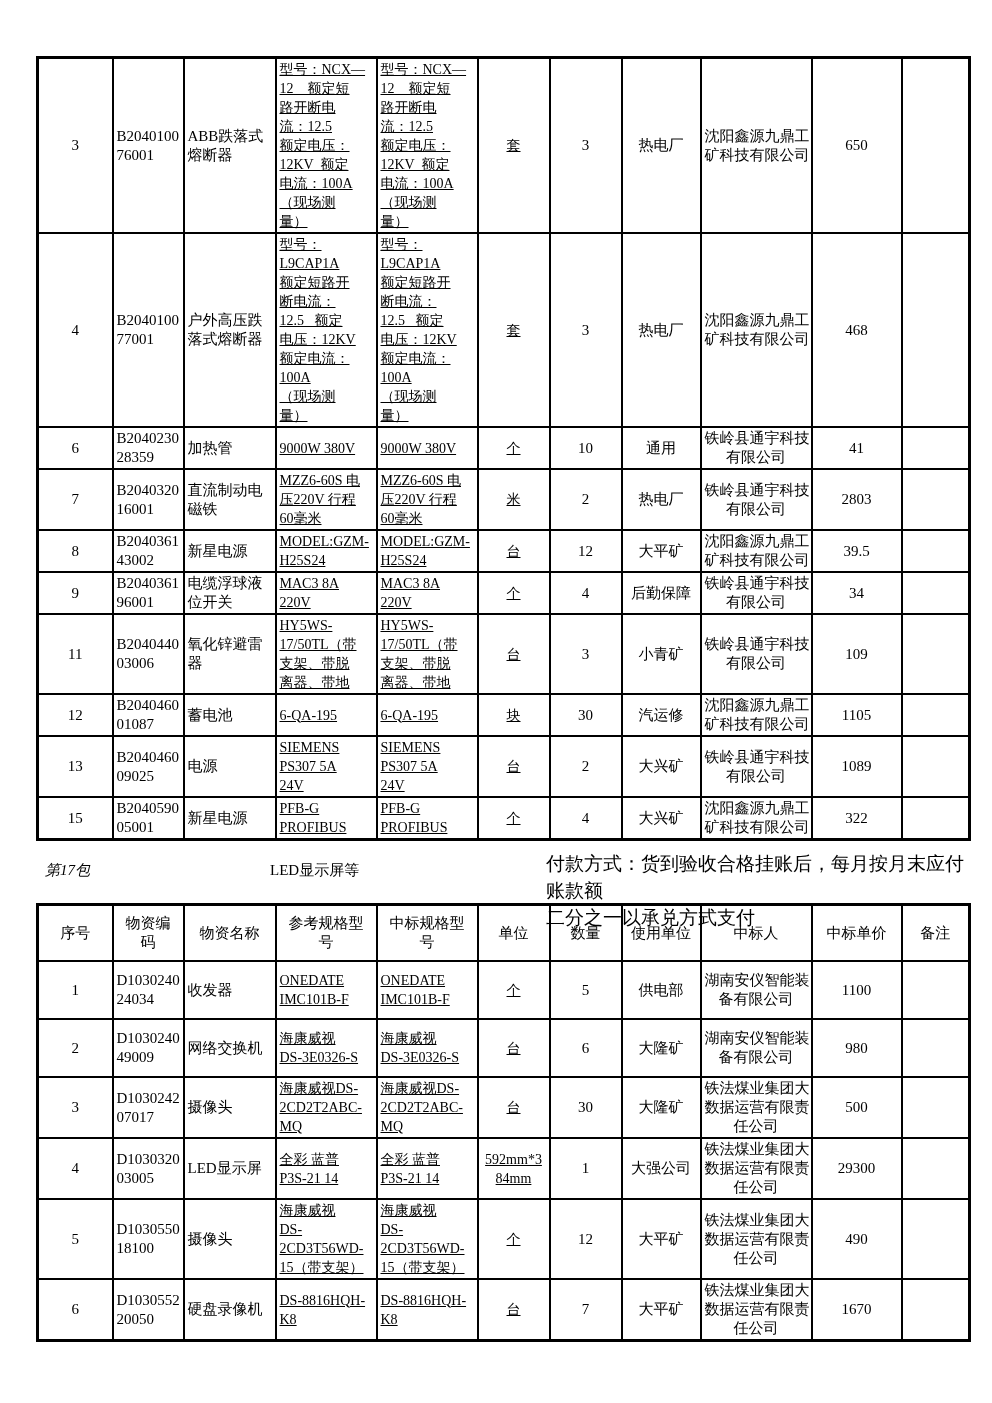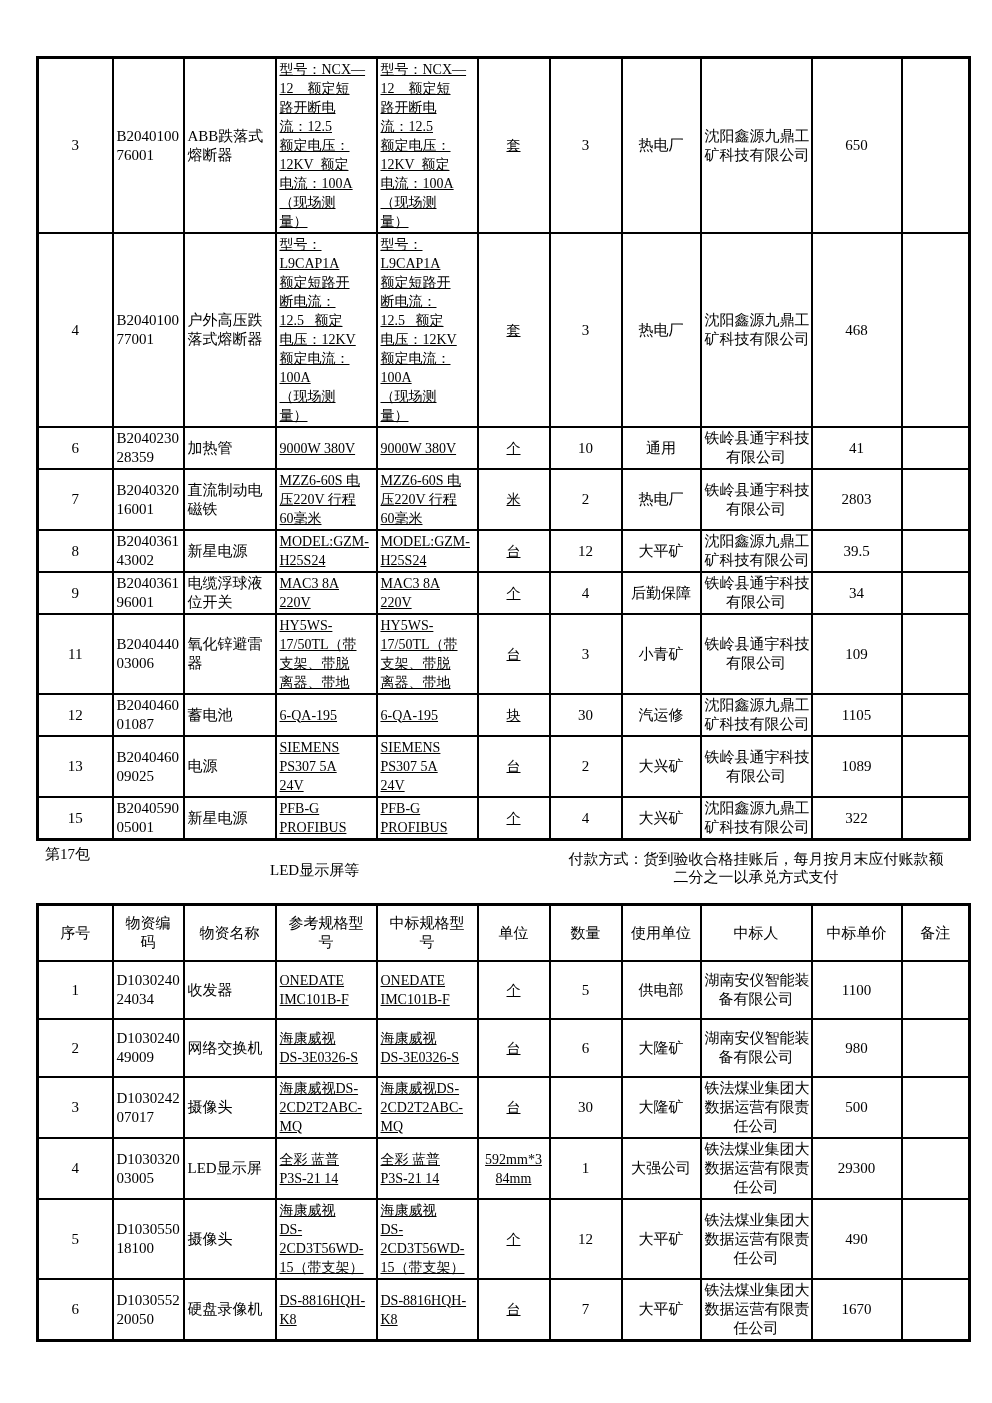--- a/index.html
+++ b/index.html
@@ -21,24 +21,24 @@
   .cell { white-space:pre; line-height:19px; font-size:15px; }
   .cell.sm { font-size:14px;text-decoration:underline; }
   .a-c { text-align:center; }
   .a-l { text-align:left; }
   #table1 td { height:38px; }
   #table2 td { height:54px; }
   #table2 th { height:52px; }
   #table2 th .cell { text-align:center; }
 
   .band { position:relative; height:62px; }
-  .band .pkg   { position:absolute; left:9px;  top:4px; font-size:15px; }
+  .band .pkg   { position:absolute; left:9px;  top:20px; font-size:15px;font-style:italic; }
   .band .title { position:absolute; left:234px; width:200px; top:20px; font-size:15px; }
-  .band .pay   { position:absolute; left:510px; width:420px; top:9px; text-align:center;
-                 font-size:15px; line-height:18px; white-space:pre-line; }
+  .band .pay   { position:absolute; left:510px; width:420px; top:9px; text-align:left;
+                 font-size:19px; line-height:27px; white-space:pre-line; }
 </style>
 </head>
 <body>
 
 <div class="page">
   <div class="content">
 
     <table class="grid" id="table1">
       <colgroup>
         <col style="width:75px">

